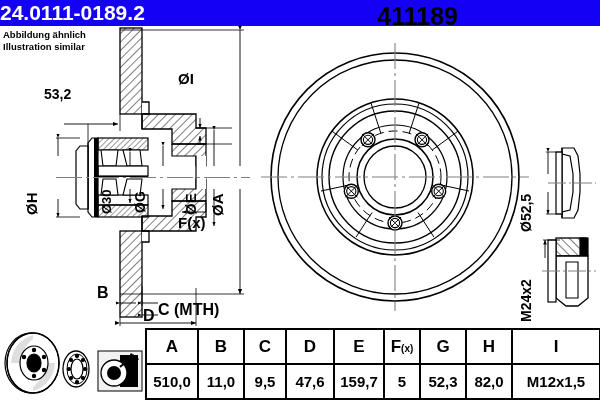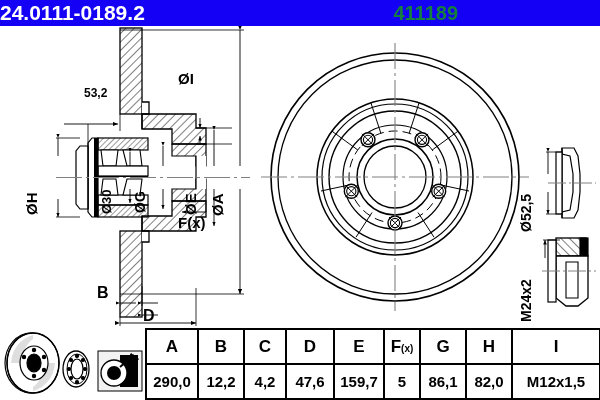--- a/index.html
+++ b/index.html
@@ -38,22 +38,22 @@
     color: #ffffff;
     font-size: 21px;
     font-weight: bold;
     letter-spacing: 0px;
     white-space: nowrap;
   }
   .header-code {
     position: absolute;
     right: 142px;
     top: 2px;
-    color: #15803d;
-    font-size: 20px;
+    color: #000000;
+    font-size: 25px;
     font-weight: bold;
     white-space: nowrap;
   }
 
   
   .note {
     position: absolute;
     left: 3px; top: 29px;
     font-size: 9.5px;
     font-weight: bold;
@@ -120,20 +120,24 @@
 </head>
 <body>
 
 <div class="root">
 
   <div class="header-bar">
     <span class="header-title">24.0111-0189.2</span>
   </div>
   <div class="header-code">411189</div>
 
+  <div class="note">
+    <div>Abbildung ähnlich</div>
+    <div>Illustration similar</div>
+  </div>
 
   <div class="drawing">
     <svg width="600" height="302" viewBox="0 0 600 302" xmlns="http://www.w3.org/2000/svg">
       <defs>
         <pattern id="hatchR" width="6" height="6" patternTransform="rotate(45)" patternUnits="userSpaceOnUse">
           <line x1="0" y1="0" x2="0" y2="6" stroke="#000" stroke-width="1"></line>
         </pattern>
         <pattern id="hatchL" width="6" height="6" patternTransform="rotate(-45)" patternUnits="userSpaceOnUse">
           <line x1="0" y1="0" x2="0" y2="6" stroke="#000" stroke-width="1"></line>
         </pattern>
@@ -327,38 +331,39 @@
         <path d="M566,236 L578,236 L578,272 L566,272 Z" fill="#fff" stroke-width="1.1"></path>
         <rect x="548" y="214" width="8" height="62" fill="#fff" stroke="#000" stroke-width="1.2"></rect>
         <line x1="542" y1="245" x2="596" y2="245" stroke="#808080" stroke-width="1" stroke-dasharray="18,3,2,3"></line>
 
         <line x1="545" y1="232" x2="545" y2="214" stroke-width="0.9" marker-end="url(#arS)"></line>
         <line x1="543" y1="214" x2="560" y2="214" stroke-width="0.8"></line>
       </g>
 
     </svg>
 
-    <div class="lbl" style="left:44px; top:60px; font-size:12px;margin-left:40px;">53,2</div>
+    <div class="lbl" style="left:44px; top:60px; font-size:14px;">53,2</div>
 
     <div class="lbl" style="left:178px; top:44px; font-size:15px;text-align:right;">ØI</div>
 
     <div class="lbl rot90" style="left:40px; top:172px; font-size:15px;">ØH</div>
 
     <div class="lbl rot90" style="left:114px; top:173px; font-size:13px;">Ø30</div>
 
     <div class="lbl rot90" style="left:148px; top:171px; font-size:14px;">ØG</div>
 
     <div class="lbl rot90" style="left:199px; top:172px; font-size:15px;">ØE</div>
 
     <div class="lbl rot90" style="left:226px; top:173px; font-size:15px;">ØA</div>
 
     <div class="lbl" style="left:178px; top:188px; font-size:15px;">F(x)</div>
 
     <div class="lbl" style="left:97px; top:258px; font-size:16px;">B</div>
 
+    <div class="lbl" style="left:158px; top:275px; font-size:16px;">C (MTH)</div>
 
     <div class="lbl" style="left:143px; top:281px; font-size:16px;">D</div>
 
     <div class="lbl rot90" style="left:534px; top:190px; font-size:14px;">Ø52,5</div>
 
     <div class="lbl rot90" style="left:534px; top:280px; font-size:14px;">M24x2</div>
   </div>
 
   <div class="table-wrap">
     <table class="spec">
@@ -428,27 +433,27 @@
         <th>B</th>
         <th>C</th>
         <th>D</th>
         <th>E</th>
         <th><span>F</span><span class="fx-sub">(x)</span></th>
         <th>G</th>
         <th>H</th>
         <th>I</th>
       </tr>
       <tr>
-        <td>290,0</td>
-        <td>12,2</td>
-        <td>4,2</td>
+        <td>510,0</td>
+        <td>11,0</td>
+        <td>9,5</td>
         <td>47,6</td>
         <td>159,7</td>
         <td>5</td>
-        <td>86,1</td>
+        <td>52,3</td>
         <td>82,0</td>
         <td>M12x1,5</td>
       </tr>
     </tbody>
       </table>
   </div>
 
 </div>
 
 </body></html>

